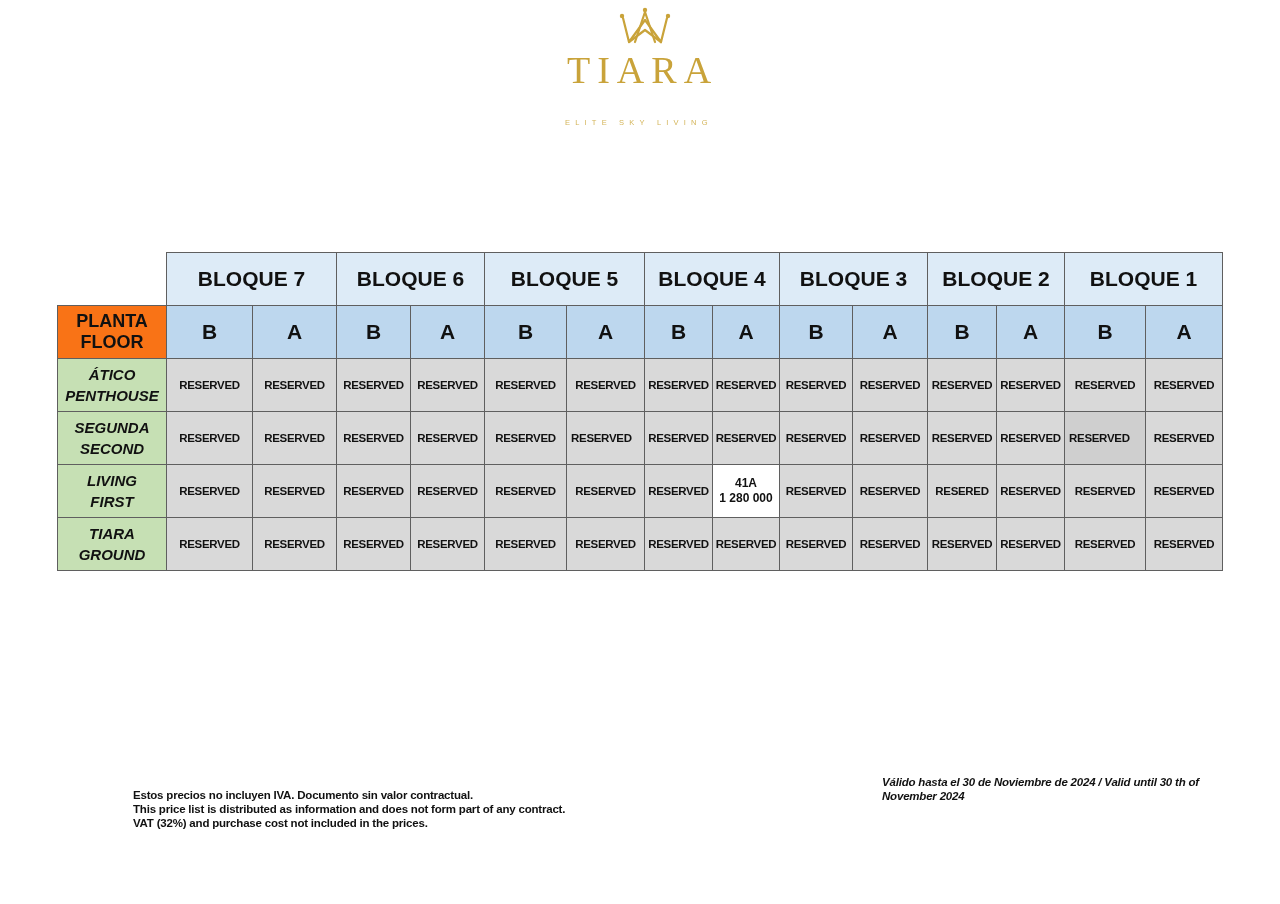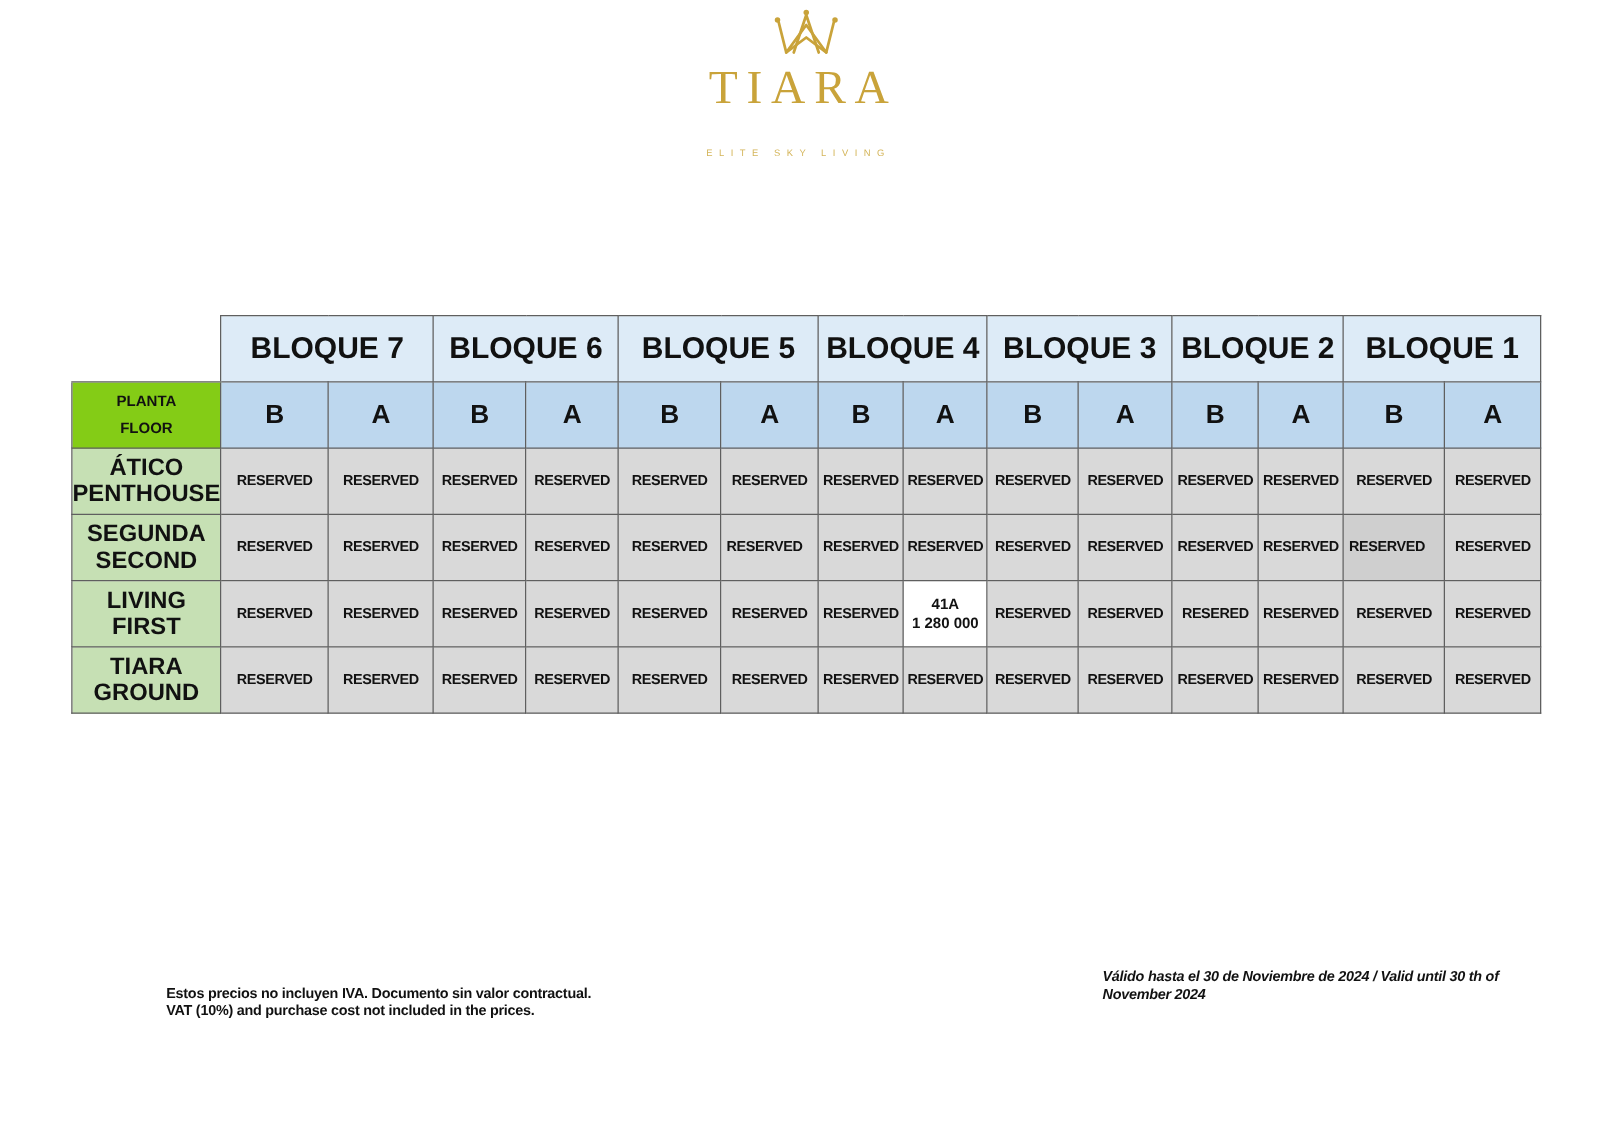--- a/index.html
+++ b/index.html
@@ -10,24 +10,24 @@
   .logo-title { font-family: "Liberation Serif", serif; color: #c9a33a; font-size: 38px;
                 letter-spacing: 7px; margin-top: 4px; line-height: 40px; padding-left: 7px; }
   .logo-sub { font-family: "Liberation Sans", sans-serif; color: #d4b55a; font-size: 7.5px;
               letter-spacing: 5.2px; margin-top: 28px; padding-left: 5px; }
 
   table.grid { position: absolute; left: 57px; top: 252px; border-collapse: collapse;
                table-layout: fixed; }
   table.grid td { border: 1.3px solid #5f5f5f; text-align: center; vertical-align: middle;
                   padding: 0; height: 53px; box-sizing: border-box; }
   td.blank { border: none !important; background: #fff; border-bottom: 1.3px solid #5f5f5f !important; }
-  td.bloque { background: #ddebf7; font-weight: bold; font-size: 24px; }
+  td.bloque { background: #ddebf7; font-weight: bold; font-size: 21px; }
   td.unit-col { background: #bdd7ee; font-weight: bold; font-size: 21px; }
-  td.floor-head { background: #84cc16; font-weight: bold; font-size: 12px; line-height: 21px; }
-  td.floor { background: #c6e0b4; font-weight: bold; font-size: 19px; line-height: 21px; }
+  td.floor-head { background: #f97316; font-weight: bold; font-size: 18px; line-height: 21px; }
+  td.floor { background: #c6e0b4; font-weight: bold; font-size: 15px; line-height: 21px; font-style: italic; }
   td.cell { background: #d9d9d9; font-weight: bold; font-size: 11.5px; letter-spacing: -0.3px; }
   td.cell.avail { background: #ffffff; font-size: 12px; line-height: 15px; letter-spacing: 0; margin-left: 20px; }
   td.cell.shade { background: #cfcfcf; text-align: left; padding-left: 4px; }
   td.cell.left { text-align: left; padding-left: 4px; }
 
   .foot-left { position: absolute; left: 113px; top: 788px; font-size: 11.5px; line-height: 14px;
                font-weight: bold; letter-spacing: -0.2px; margin-left: 20px; }
   .foot-right { position: absolute; left: 882px; top: 775px; width: 340px; font-size: 11.5px;
                 line-height: 14px; font-weight: bold; font-style: italic; letter-spacing: -0.2px; }
 </style>
@@ -179,16 +179,17 @@
         <td class="cell">RESERVED</td>
         <td class="cell">RESERVED</td>
         <td class="cell">RESERVED</td>
         <td class="cell">RESERVED</td>
       </tr>
     </tbody>
 </table>
 
 <div class="foot-left">
   <div>Estos precios no incluyen IVA. Documento sin valor contractual.</div>
-  <div>VAT (10%) and purchase cost not included in the prices.</div>
+  <div>This price list is distributed as information and does not form part of any contract.</div>
+  <div>VAT (32%) and purchase cost not included in the prices.</div>
 </div>
 
 <div class="foot-right">Válido hasta el 30 de Noviembre de 2024 / Valid until 30 th of November 2024</div>
 
 </body></html>

